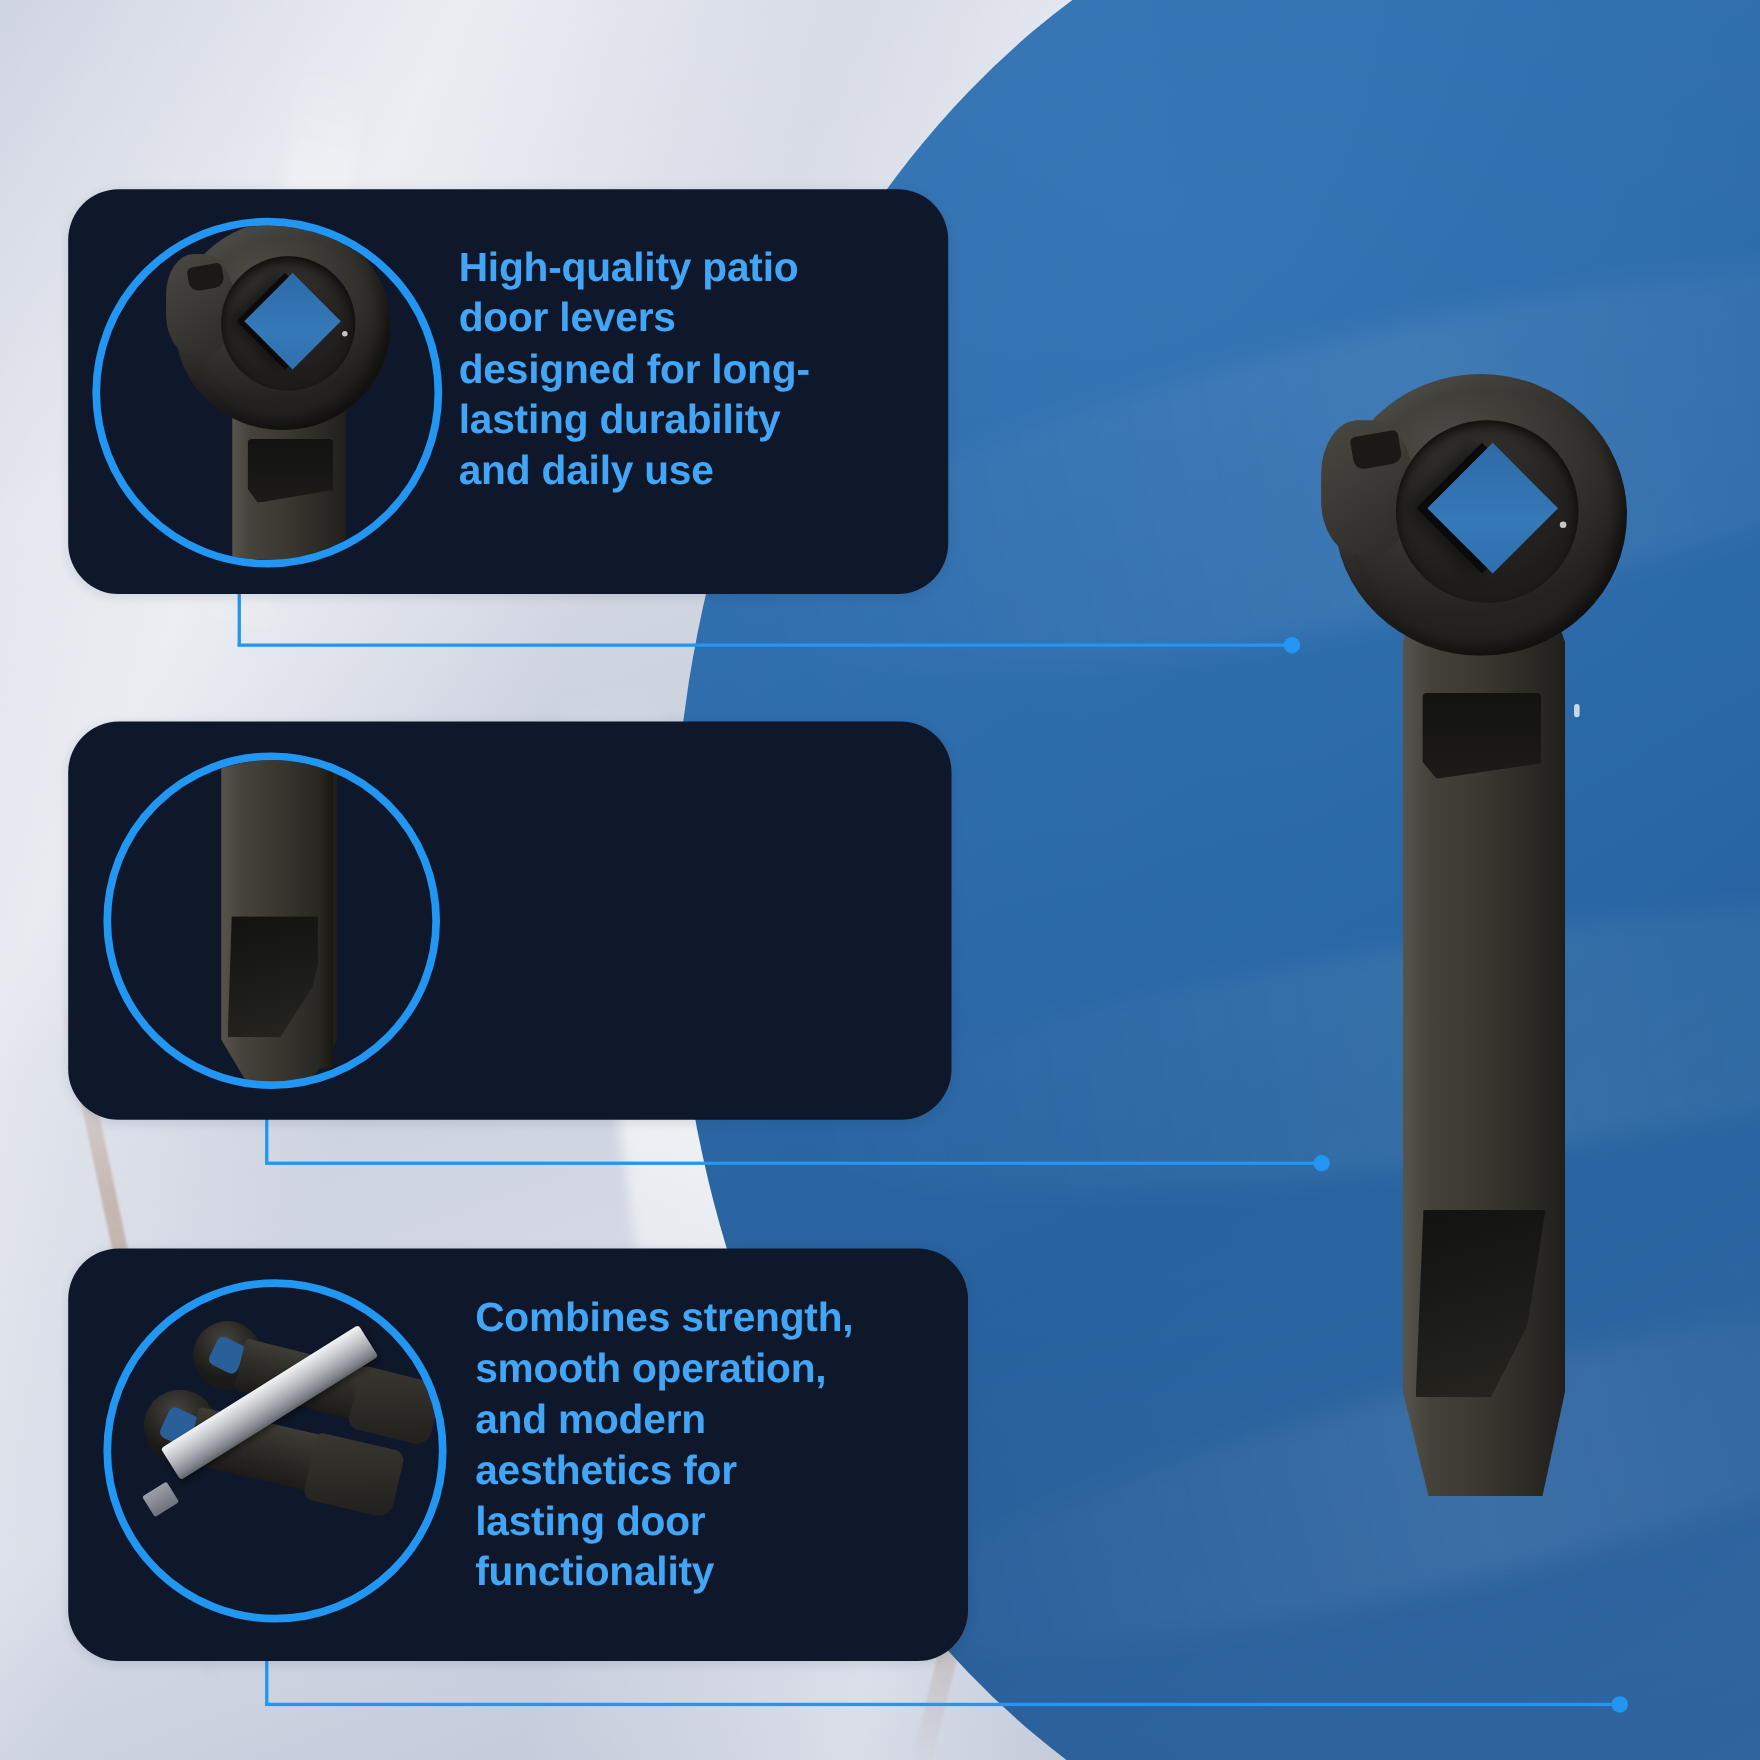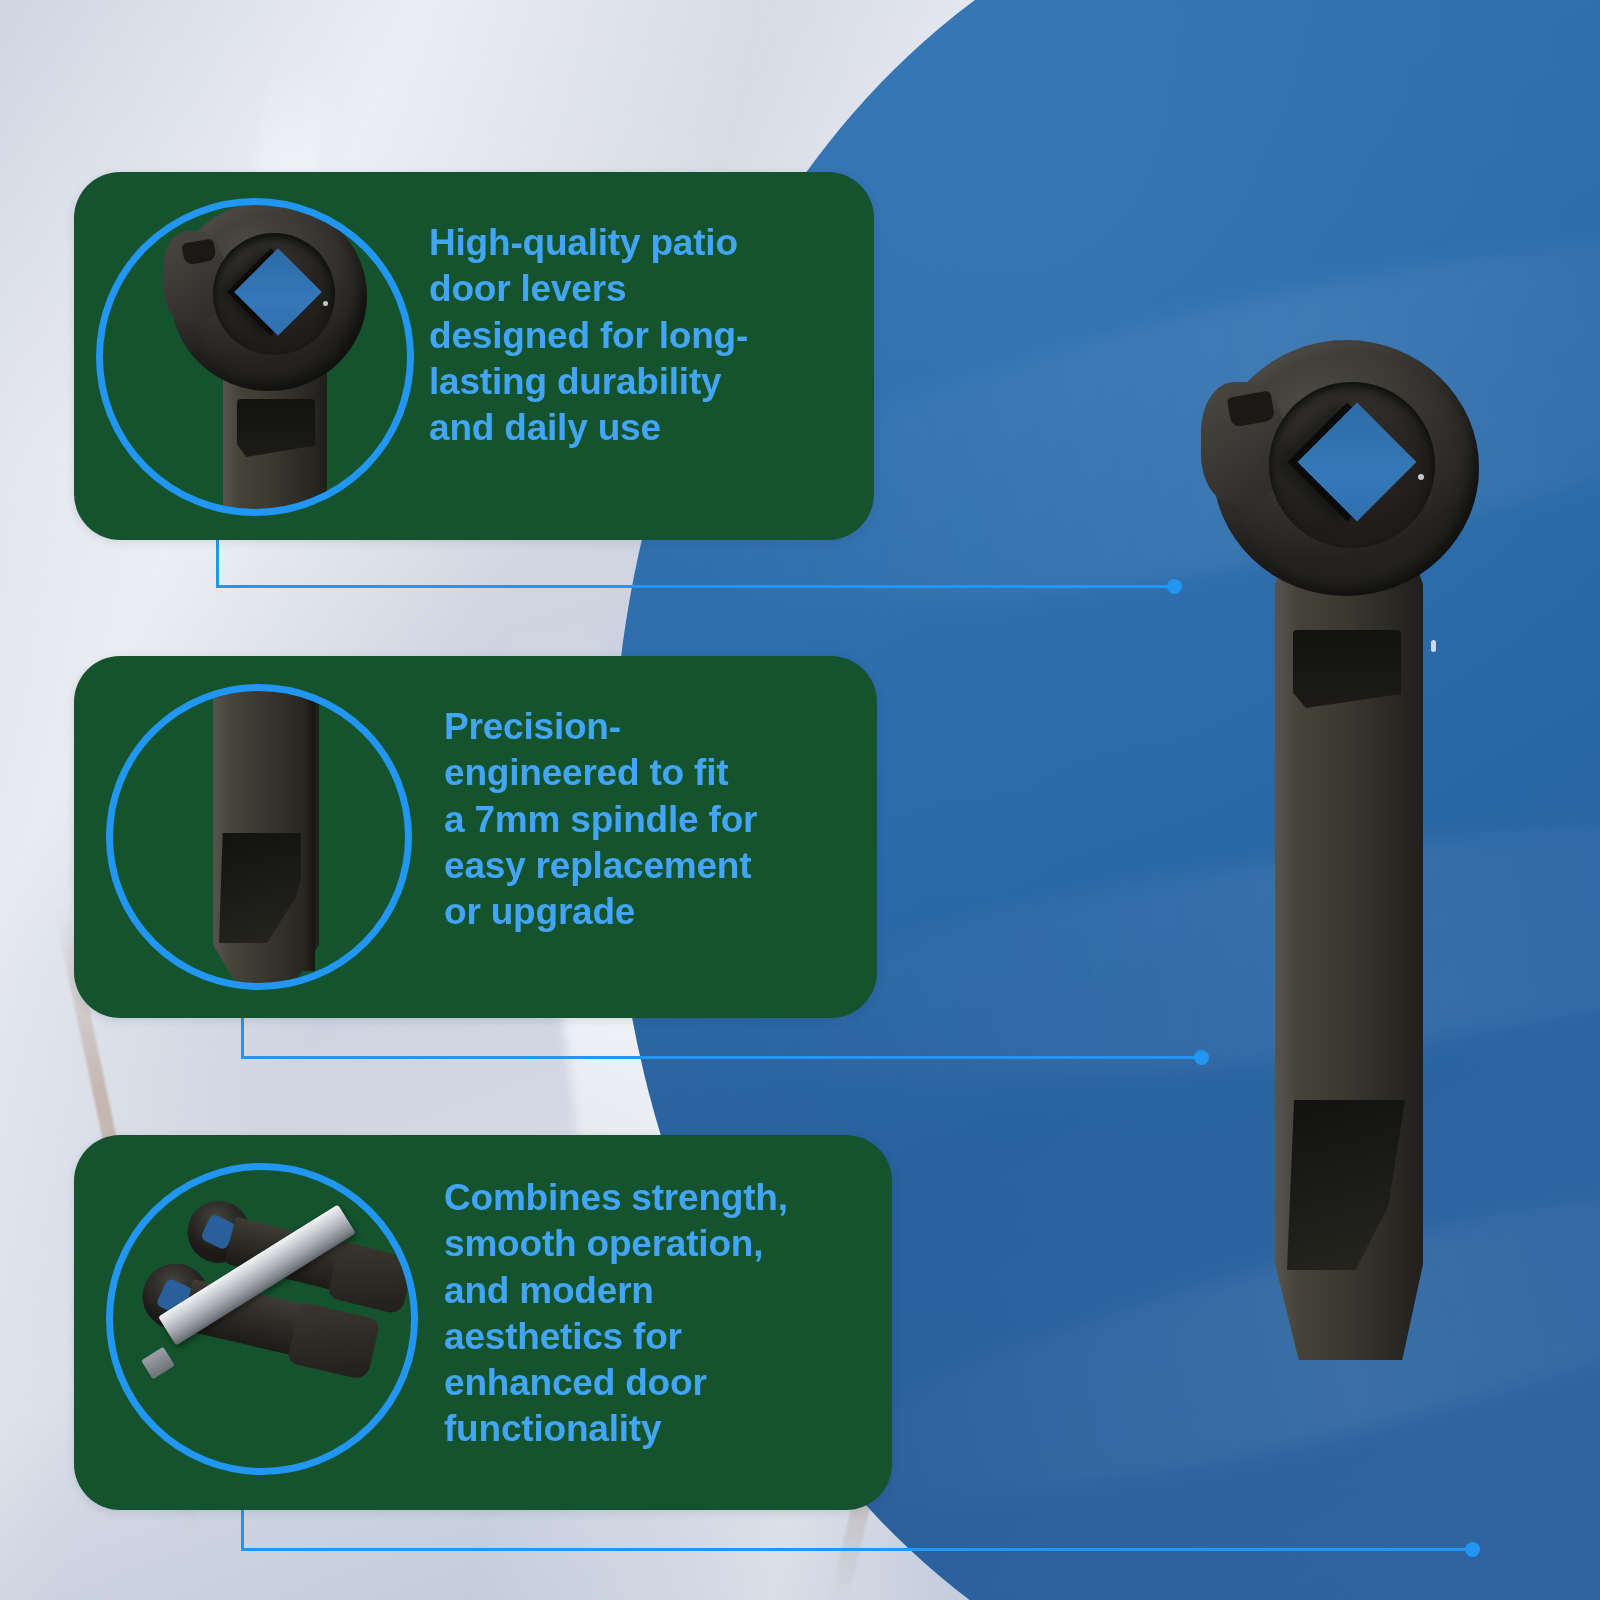--- a/index.html
+++ b/index.html
@@ -29,22 +29,22 @@
   }
   .hero-circle .swirl{position:absolute;border-radius:50%;
      background:linear-gradient(to right, rgba(255,255,255,0), rgba(255,255,255,.07), rgba(255,255,255,0));
      filter:blur(10px);}
 
   
   .title{position:absolute;left:70px;top:26px;font-size:64px;font-weight:700;
          letter-spacing:-.5px;line-height:1;}
 
   
-  .card{position:absolute;border-radius:46px;background:#14532d;
-        box-shadow:0 2px 10px rgba(20,40,70,.12);margin-left:12px;}
+  .card{position:absolute;border-radius:46px;background:#0f172a;
+        box-shadow:0 2px 10px rgba(20,40,70,.12);}
   .card .thumb-wrap{position:absolute;left:22px;top:22px;width:312px;height:312px;}
   .thumb-ring{position:absolute;inset:0;border-radius:50%;border:7px solid #2196f3;
               box-sizing:border-box;}
   .thumb-clip{position:absolute;inset:7px;border-radius:50%;overflow:hidden;}
   .card .ftext{position:absolute;color:#42a5f5;font-weight:700;
                font-size:37px;line-height:1.25;letter-spacing:-.2px;white-space:pre-line;}
 
   
   .conn{position:absolute;background:#2196f3;}
   .conn-v{width:3px;}
@@ -184,25 +184,20 @@
           <div class="shaft-tail" style="left:16px;top:0px;width:106px;height:330px;
                clip-path:polygon(0% 0%,100% 0%,100% 86%,72% 100%,26% 100%,0% 86%);"></div>
           <div class="scoop" style="left:22px;top:172px;width:92px;height:110px;
                clip-path:polygon(4% 0%,100% 0%, 84% 58%, 52% 100%, 0% 100%);"></div>
           <div style="position:absolute;left:104px;top:0px;width:14px;height:310px;
                background:linear-gradient(to right,#2a2925,#17160f);"></div>
         </div>
       </div>
       <div class="thumb-ring"></div>
     </div>
-    <div class="ftext" style="left:370px;top:48px;width:425px;">Precision-
-engineered to fit
-a 7mm spindle for
-easy replacement
-or upgrade</div>
   </div>
 
   <div class="card" style="left:62px;top:1135px;width:818px;height:375px;">
     <div class="thumb-wrap" style="left:32px;top:28px;width:312px;height:312px;">
       <div class="thumb-clip">
         <div class="pair" style="left:0;top:0;width:300px;height:300px;">
 
           <div class="lv" style="left:62px;top:48px;width:230px;height:150px;transform:rotate(14deg);">
             <div class="ring" style="left:0px;top:2px;width:62px;height:62px;"></div>
             <div class="ring-in" style="left:17px;top:19px;width:28px;height:28px;border-radius:6px;transform:rotate(12deg);"></div>
@@ -220,17 +215,17 @@
           <div class="spindle" style="left:38px;top:88px;width:212px;height:34px;transform:rotate(-32deg);"></div>
           <div class="spindle-face" style="left:32px;top:182px;width:26px;height:22px;transform:rotate(-32deg);"></div>
         </div>
       </div>
       <div class="thumb-ring"></div>
     </div>
     <div class="ftext" style="left:370px;top:40px;width:445px;">Combines strength,
 smooth operation,
 and modern
 aesthetics for
-enhanced door
+lasting door
 functionality</div>
   </div>
 
 </div>
 
 </body></html>

